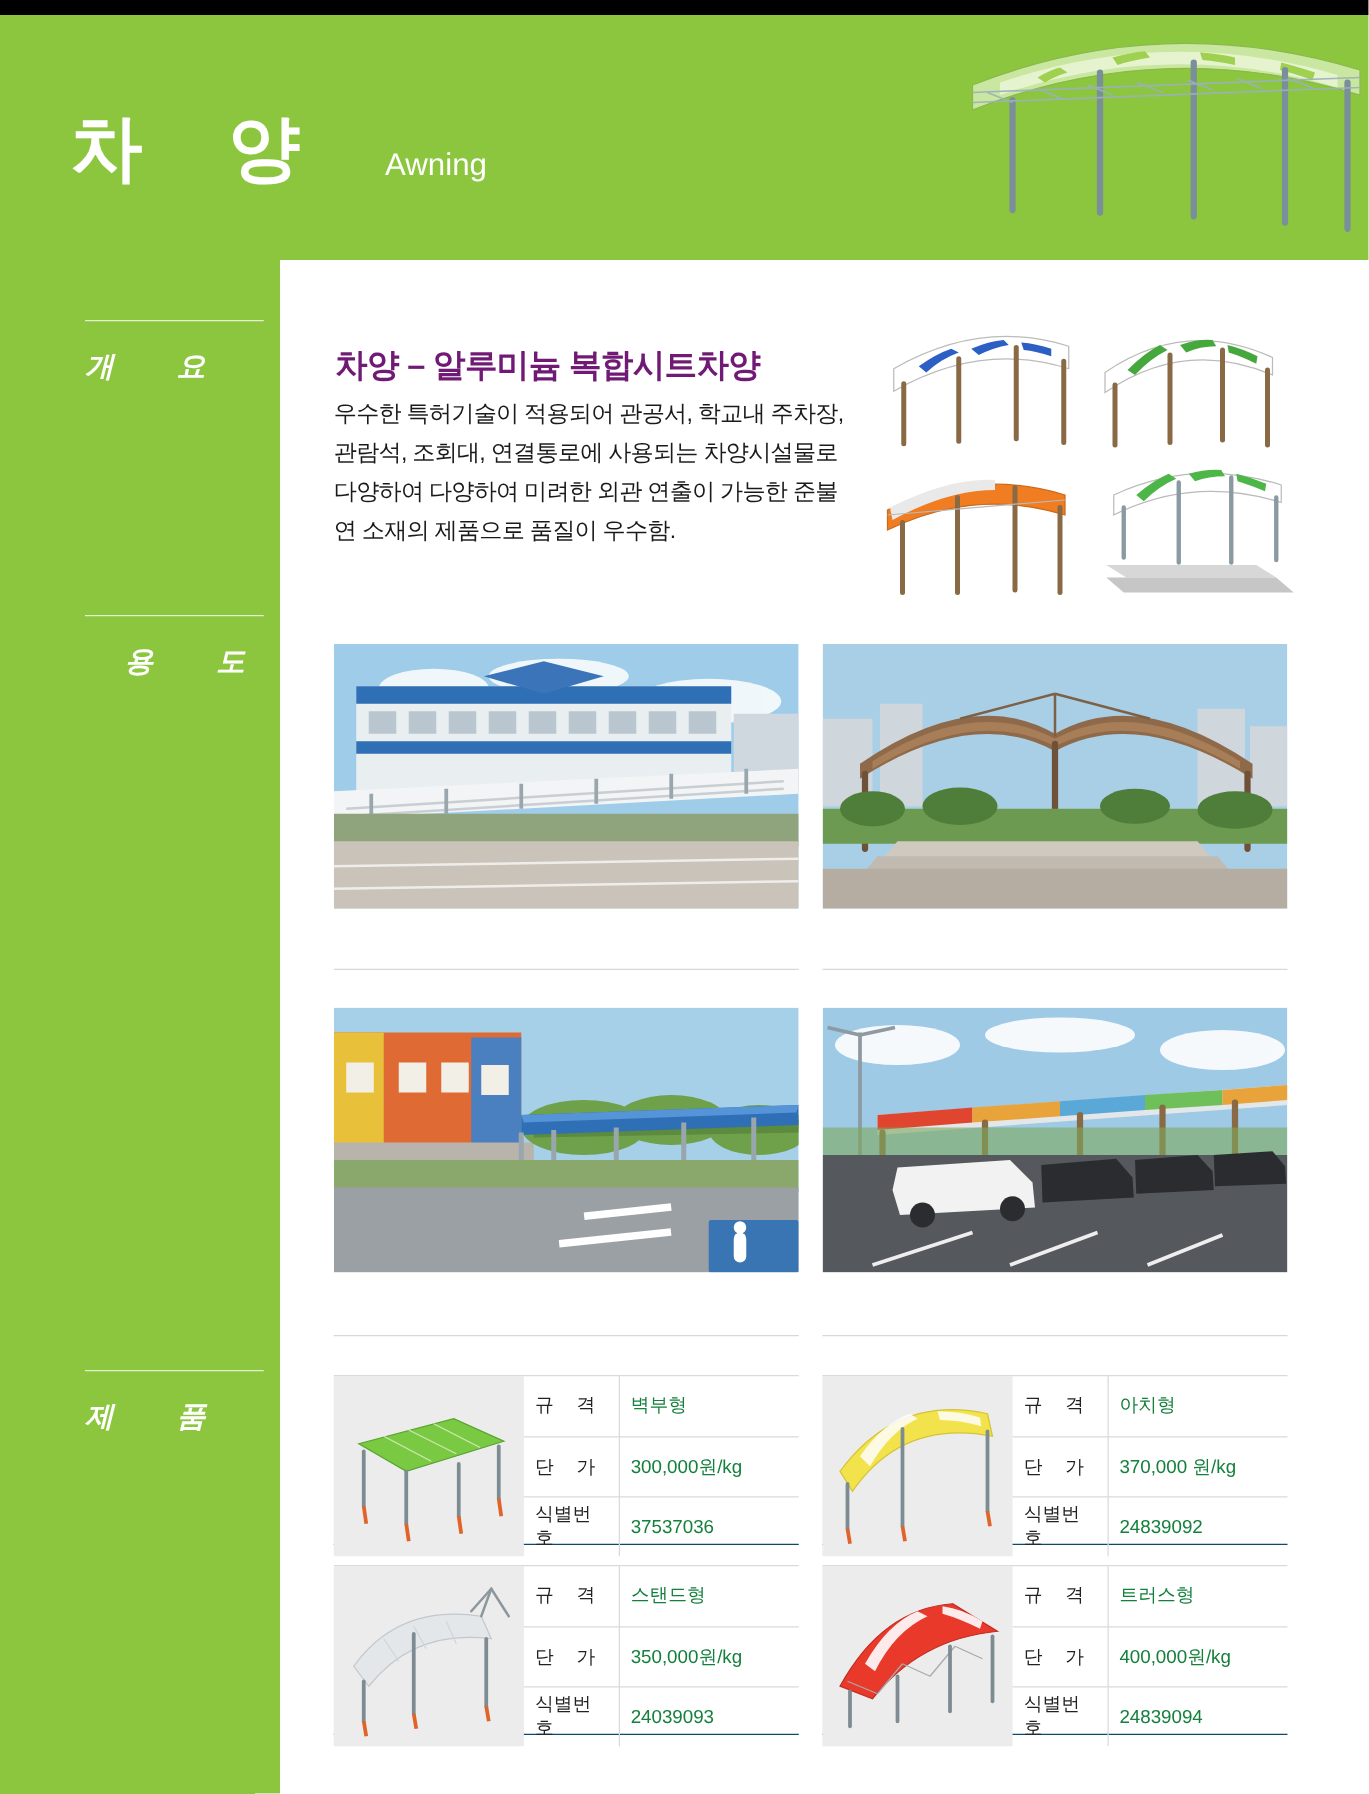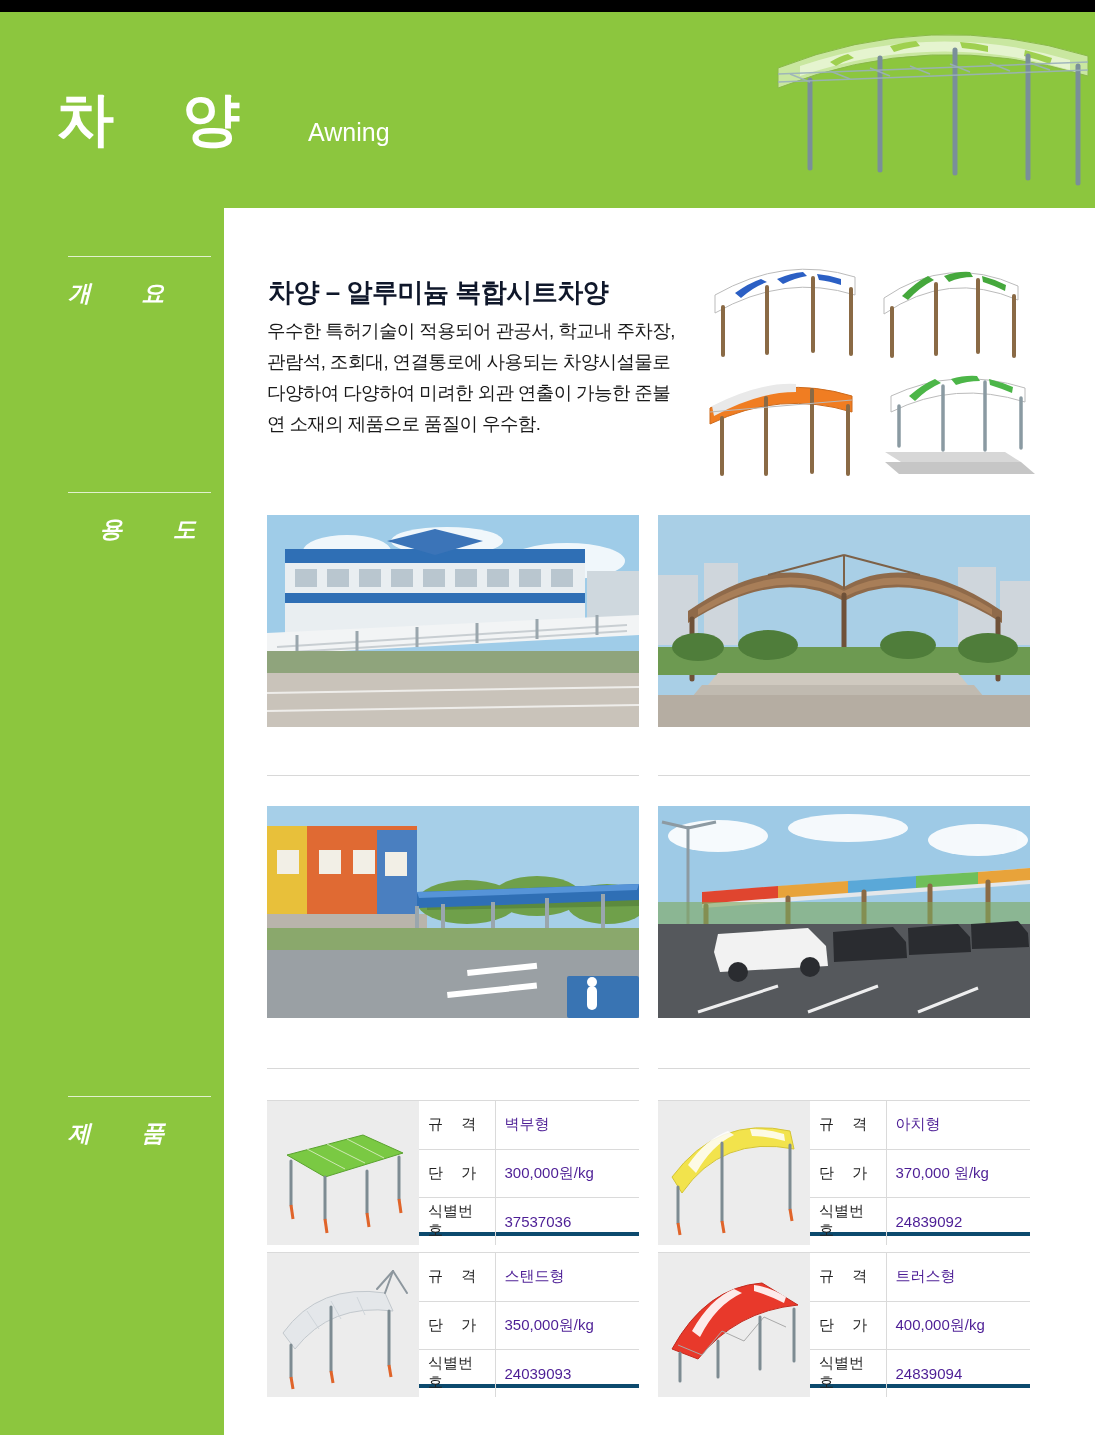--- a/index.html
+++ b/index.html
@@ -93,21 +93,21 @@
   #lbl-overview { top: 278px; }
   #lbl-usage { top: 514px; text-align: right; }
   #lbl-product { top: 1118px; }
 
   
   .ov-heading {
     position: absolute;
     top: 275px; left: 268px;
     font-size: 26px;
     font-weight: bold;
-    color: #0f172a;
+    color: #701a75;
     letter-spacing: -0.5px;
   }
   .ov-text {
     position: absolute;
     top: 315px; left: 267px;
     width: 410px;
     font-size: 18.5px;
     line-height: 31px;
     color: #1a1a1a;
     letter-spacing: -0.6px;
@@ -129,21 +129,21 @@
     height: 1px;
     background: #d8d8d8;
   }
 
   
   .prod-cell {
     position: absolute;
     width: 372px;
     height: 136px;
     border-top: 1px solid #dadada;
-    border-bottom: 4px solid #0c4a6e;
+    border-bottom: 1px solid #0c4a6e;
   }
   .prod-img {
     position: absolute;
     top: 0; left: 0;
     width: 152px;
     height: 144px;
     background: #ebebeb;
     overflow: hidden;
   }
   .prod-tbl {
@@ -151,21 +151,21 @@
     top: 0; left: 152px;
     width: 220px;
     height: 144px;
     border-collapse: collapse;
     font-size: 15px;
   }
   .prod-tbl td {
     border-bottom: 1px solid #dadada;
     height: 48px;
     padding: 0 9px;
-    color: #4c1d95;
+    color: #15803d;
     vertical-align: middle;
   }
   .prod-tbl tr:last-child td { border-bottom: none; }
   .prod-tbl td.k {
     width: 76px;
     border-right: 1px solid #dadada;
     letter-spacing: 7px;
     text-align: left;
     color: #222;
   }

